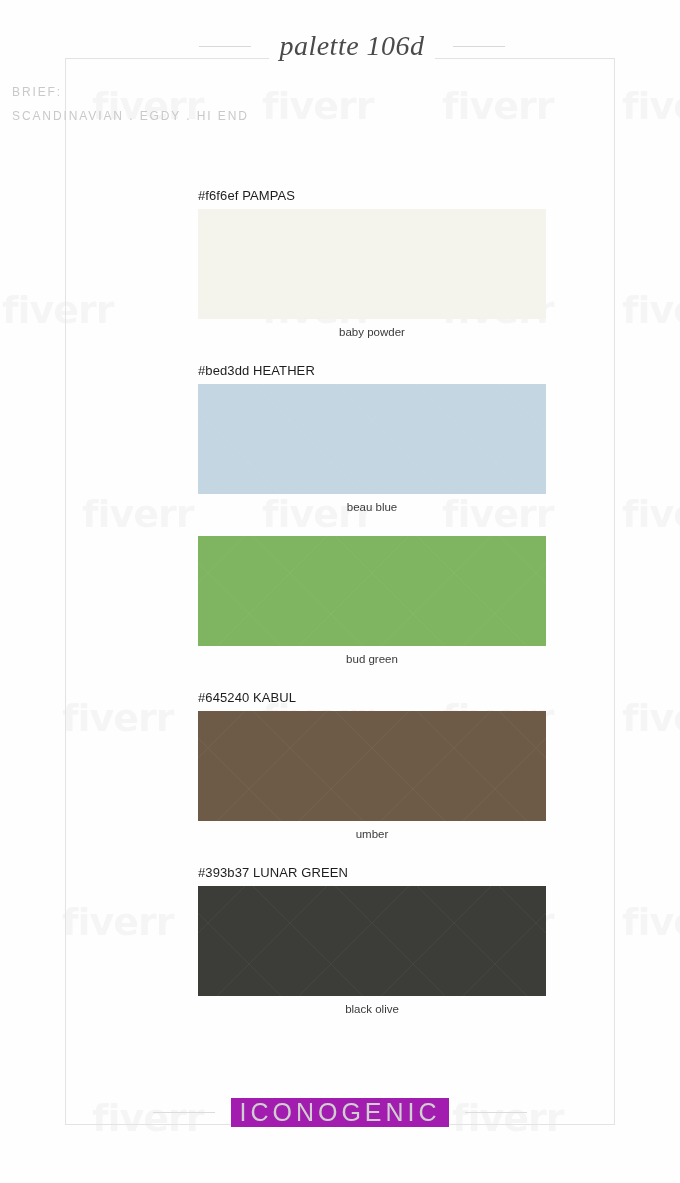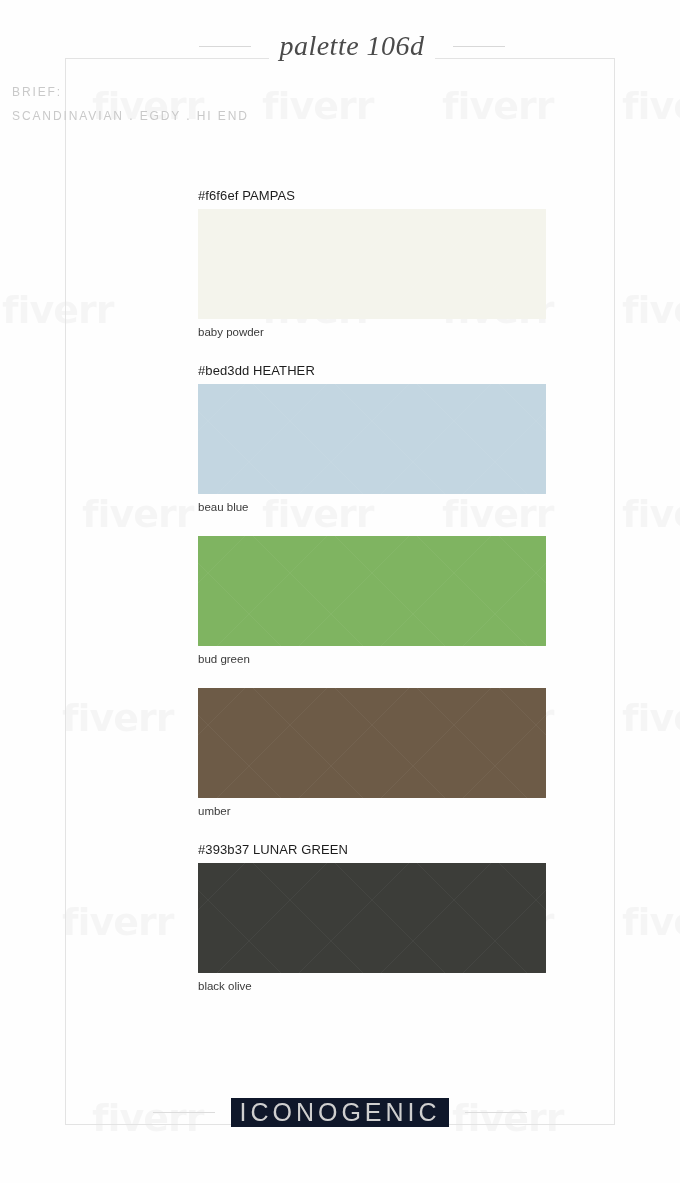--- a/index.html
+++ b/index.html
@@ -111,20 +111,21 @@
         rgba(0,0,0,0.0) 1px,
         rgba(0,0,0,0.0) 58px),
       repeating-linear-gradient(-45deg,
         rgba(255,255,255,0.045) 0px,
         rgba(255,255,255,0.045) 1px,
         rgba(0,0,0,0.0) 1px,
         rgba(0,0,0,0.0) 58px);
     pointer-events: none;
   }
   .swatch-caption {
+    text-align: center;
     font-size: 11.5px;
     color: #3a3a3a;
     line-height: 24px;
     padding-top: 1px;
   }
 
   
   .footer {
     position: absolute;
     left: 0;
@@ -138,21 +139,21 @@
   .footer-rule {
     width: 62px;
     height: 1px;
     background: #dcdcdc;
   }
   .brand {
     font-size: 25px;
     color: #cfcfcf;
     letter-spacing: 4px;
     font-weight: 400;
-    background: #0f172a;
+    background: #a21caf;
     padding: 0 8px;
     white-space: nowrap;
   }
 
   
   .watermarks {
     position: absolute;
     inset: 0;
     pointer-events: none;
     overflow: hidden;
@@ -223,20 +224,21 @@
       <div class="swatch-chip" style="background-color: rgb(195, 214, 225);"></div>
       <div class="swatch-caption">beau blue</div>
     </div>
 
     <div class="swatch-group">
       <div class="swatch-chip" style="background-color: rgb(127, 180, 97);"></div>
       <div class="swatch-caption">bud green</div>
     </div>
 
     <div class="swatch-group">
+      <div class="swatch-label">#645240 KABUL</div>
       <div class="swatch-chip" style="background-color: rgb(109, 91, 71);"></div>
       <div class="swatch-caption">umber</div>
     </div>
 
     <div class="swatch-group">
       <div class="swatch-label">#393b37 LUNAR GREEN</div>
       <div class="swatch-chip" style="background-color: rgb(60, 61, 57);"></div>
       <div class="swatch-caption">black olive</div>
     </div>
 

